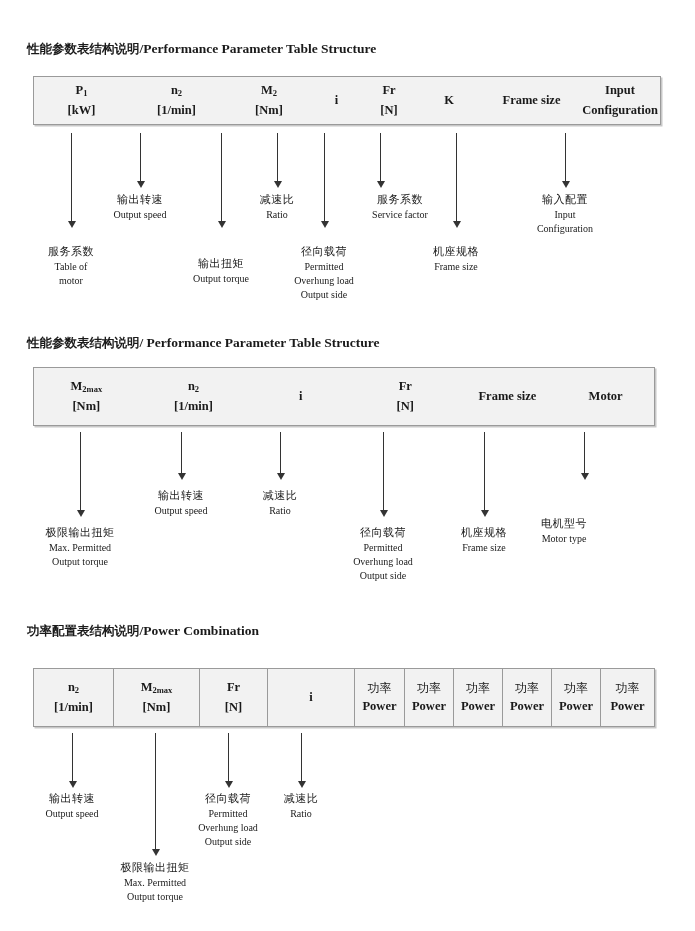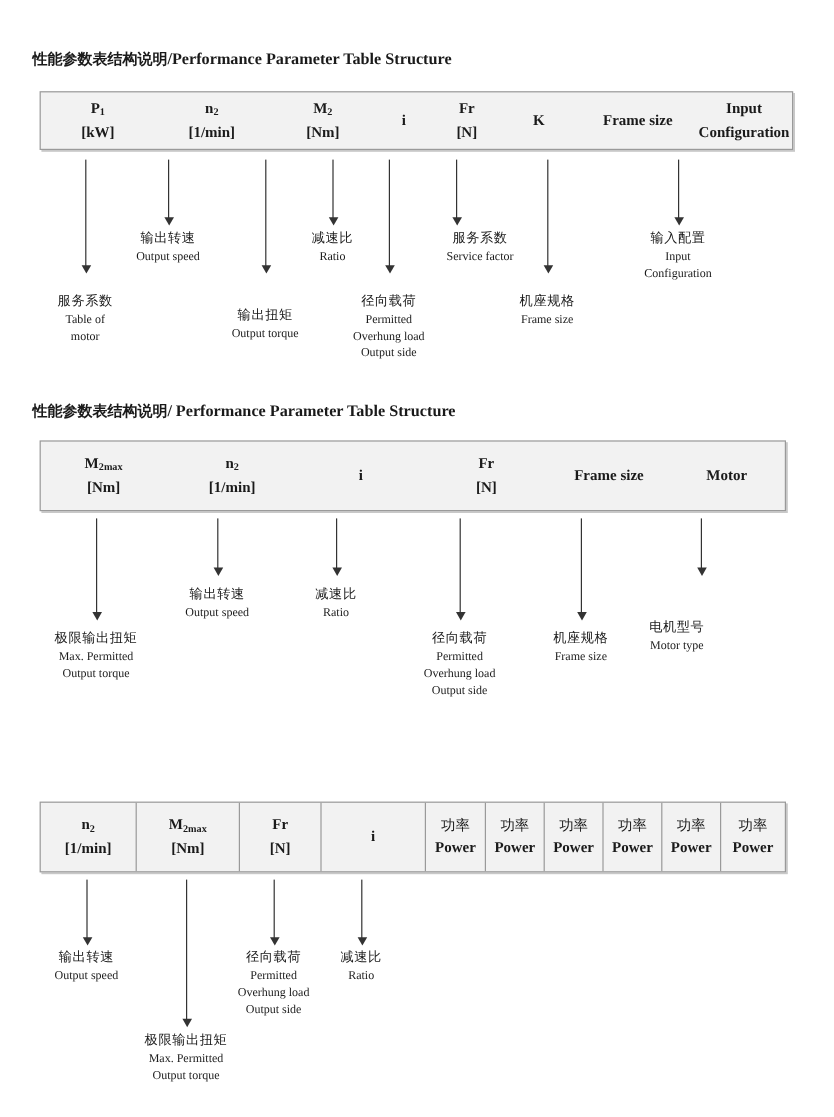--- a/index.html
+++ b/index.html
@@ -284,20 +284,23 @@
         <span class="en">Permitted</span>
         <span class="en">Overhung load</span>
         <span class="en">Output side</span>
       </div>
       <div class="lab" style="left: 484px; top: 525px;">
         <span class="cn">机座规格</span>
         <span class="en">Frame size</span>
       </div>
     </div>
 
+  <div class="sec-head" style="top:623px">
+    <span class="cn">功率配置表结构说明</span><span class="en">/</span><span class="en">Power Combination</span>
+  </div>
 
   <div class="tbl shadow" id="tbl3" style="left:33px;top:668px;width:622px;height:59px;">
       <div class="cell divided" style="width: 80px;">
         <span class="l1">n<sub>2</sub></span>
         <span class="l2">[1/min]</span>
       </div>
       <div class="cell divided" style="width: 86px;">
         <span class="l1">M<sub>2max</sub></span>
         <span class="l2">[Nm]</span>
       </div>

